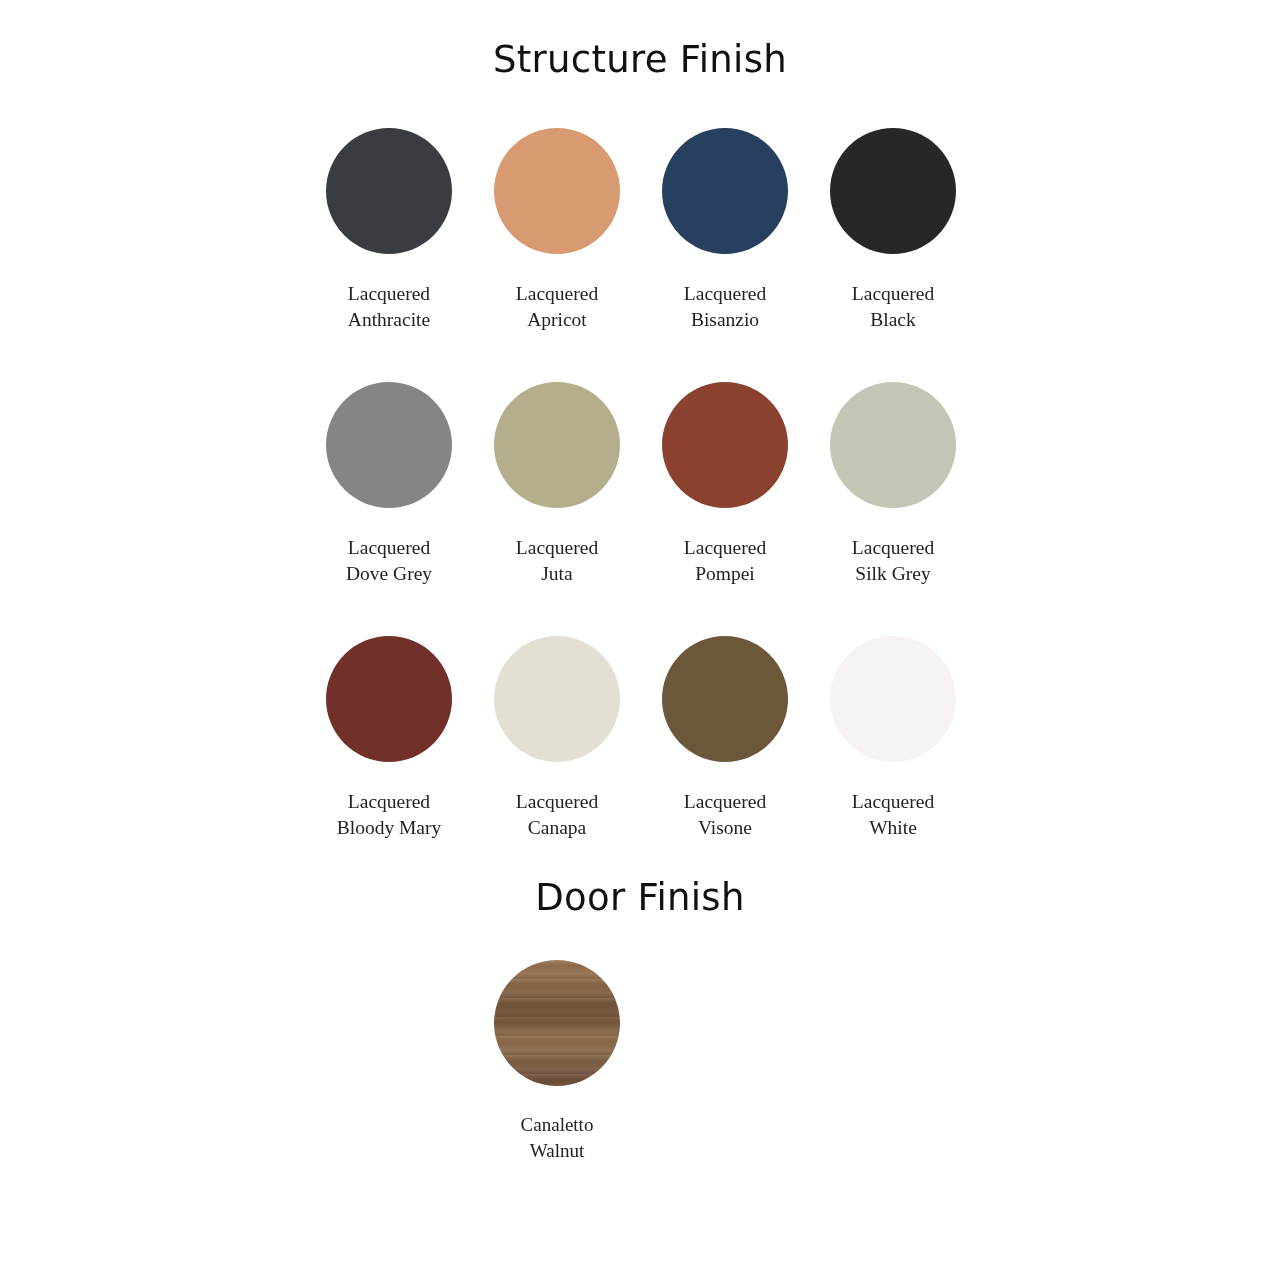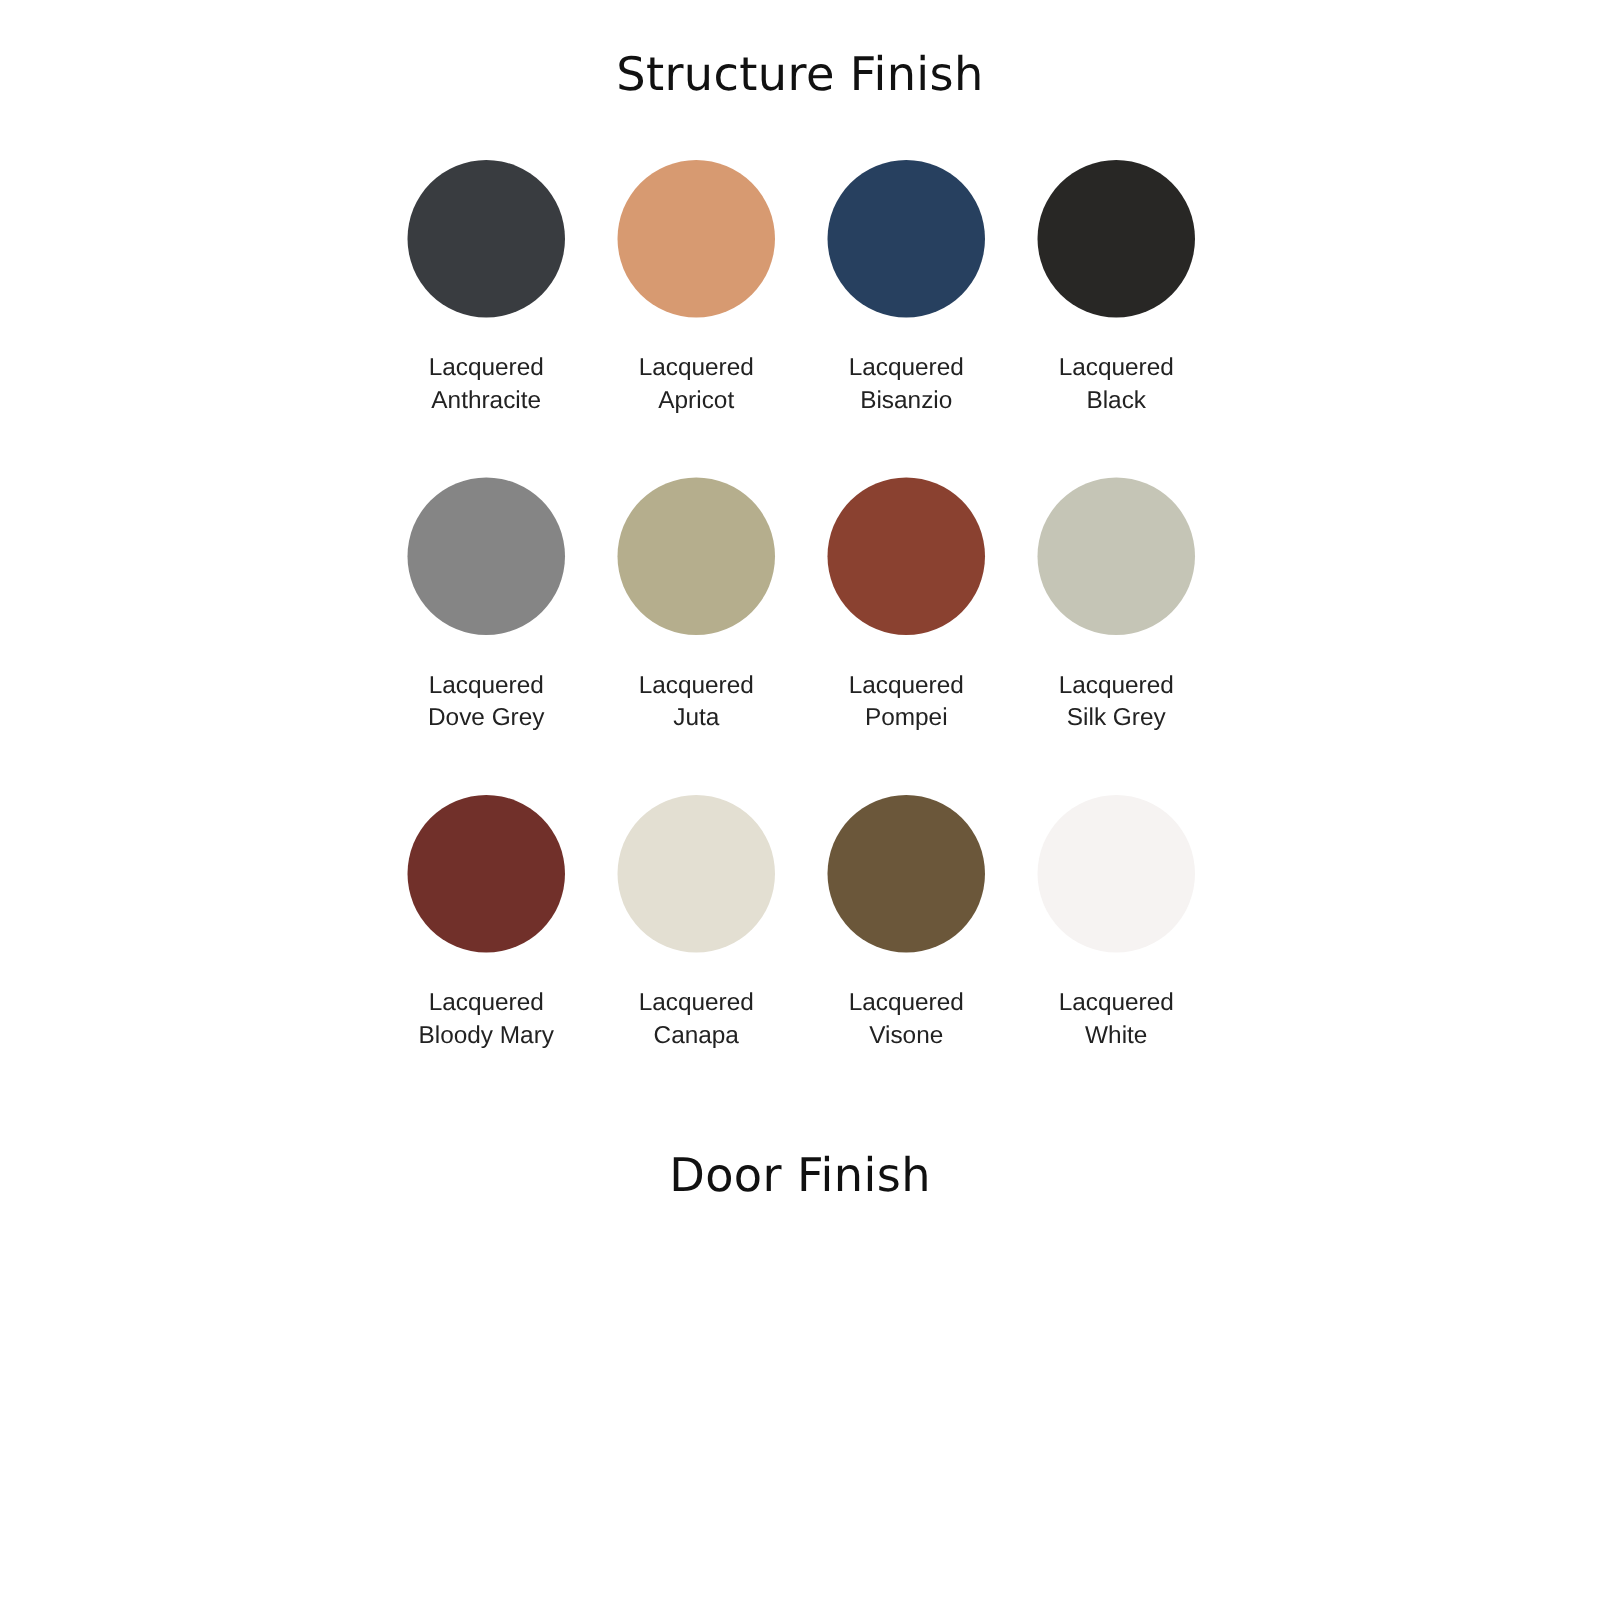--- a/index.html
+++ b/index.html
@@ -30,21 +30,21 @@
     left: 0;
     width: 1280px;
     text-align: center;
     font-size: 37px;
     font-weight: 400;
     letter-spacing: 0.3px;
     color: #111111;
     font-family: "DejaVu Sans", sans-serif;
   }
   #structure-title { top: 38px; }
-  #door-title      { top: 919px; }
+  #door-title      { top: 876px; }
 
   
   .grid {
     position: absolute;
     display: grid;
     justify-items: center;
   }
 
   #structure-grid {
     top: 128px;
@@ -78,21 +78,21 @@
     overflow: hidden;
   }
 
   .swatch-label {
     margin-top: 27px;
     text-align: center;
     font-size: 19.5px;
     line-height: 26px;
     color: #222222;
     white-space: pre-line;
-    font-family: Liberation Sans, sans-serif;
+    font-family: Liberation Serif, serif;
   }
 
   
   #door-grid .swatch-label {
     margin-top: 26px;
     font-size: 19px;
   }
 
   
   .grain-walnut {
@@ -209,15 +209,20 @@
       <div class="swatch-cell">
         <div class="swatch-disc" style="background: rgb(246, 243, 242);"></div>
         <div class="swatch-label">Lacquered
 White</div>
       </div>
     </div>
 
   <h1 class="section-title" id="door-title">Door Finish</h1>
 
   <div class="grid" id="door-grid">
+      <div class="swatch-cell">
+        <div class="swatch-disc grain-walnut"></div>
+        <div class="swatch-label">Canaletto
+Walnut</div>
+      </div>
     </div>
 
 </div>
 
 </body></html>

